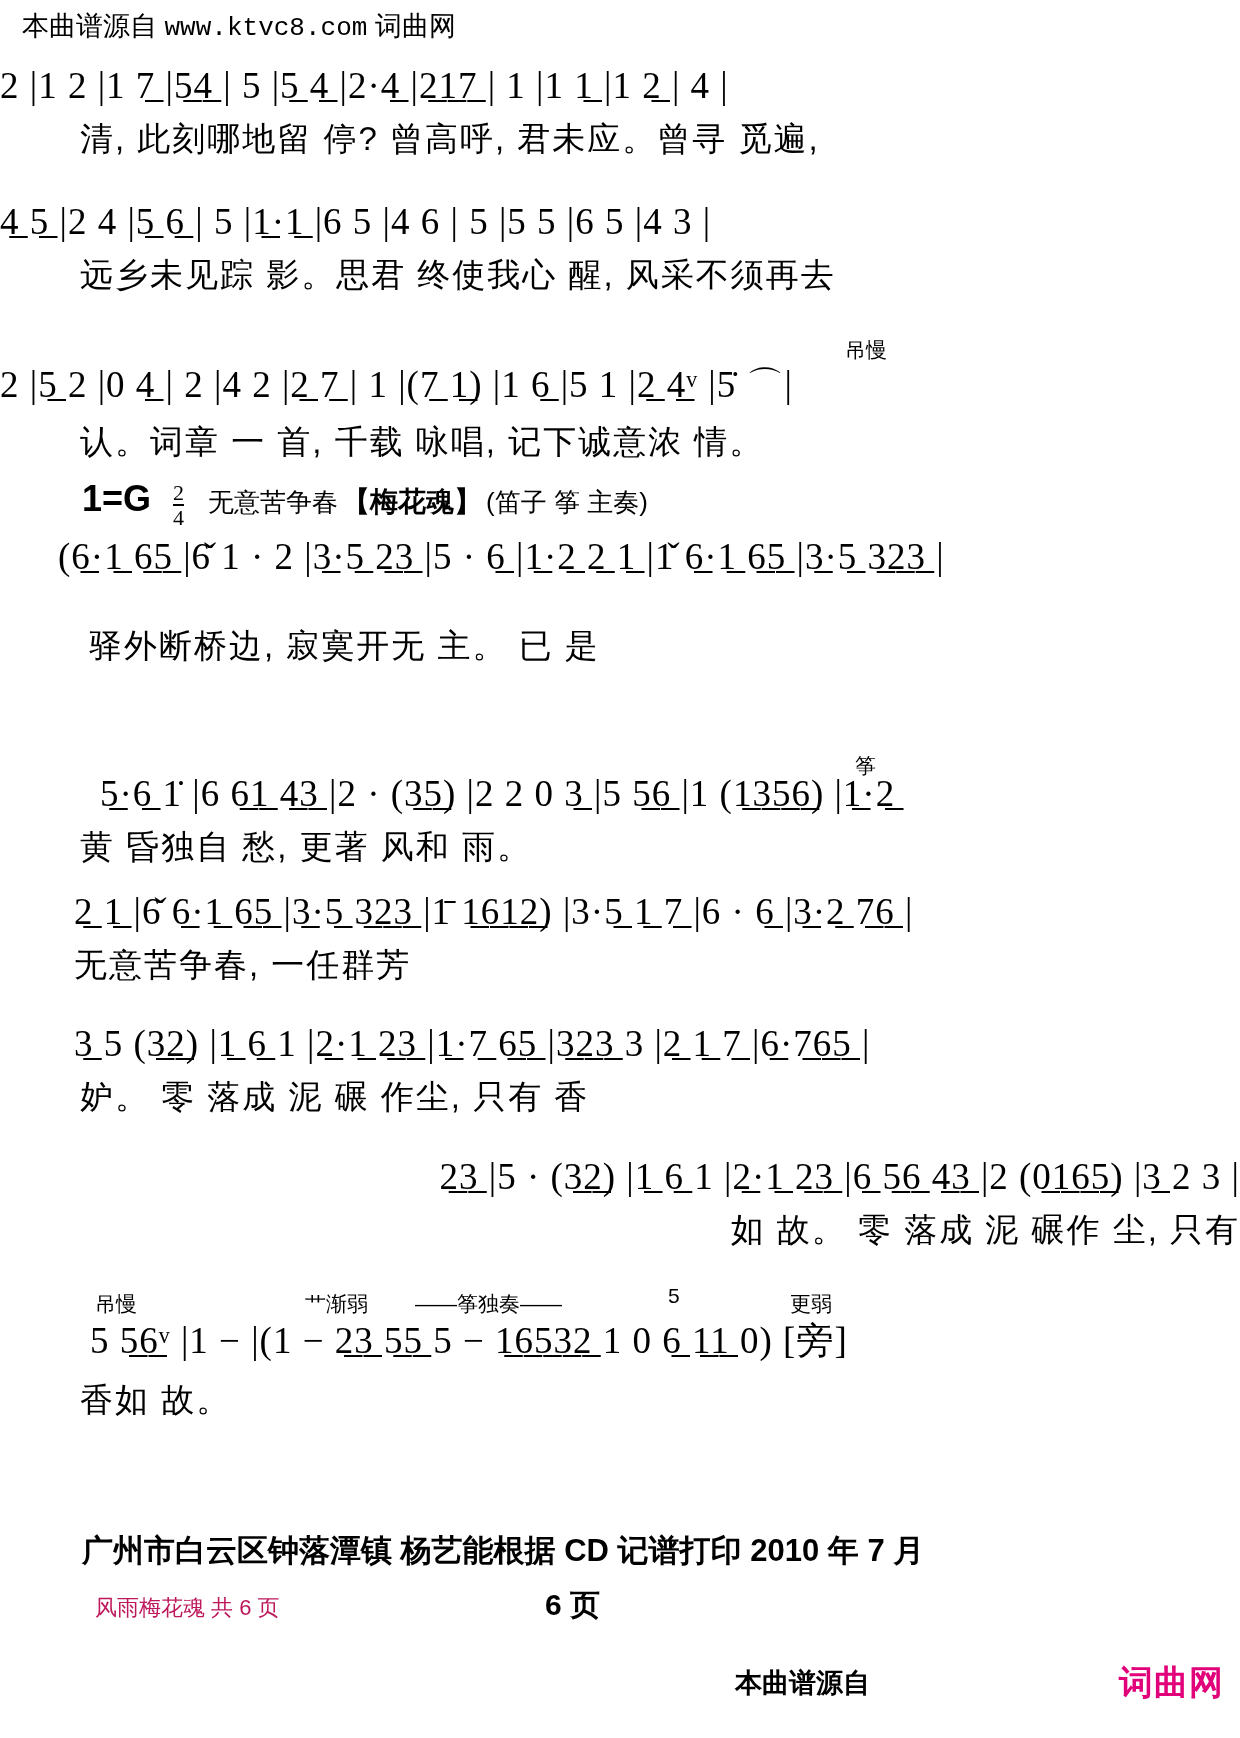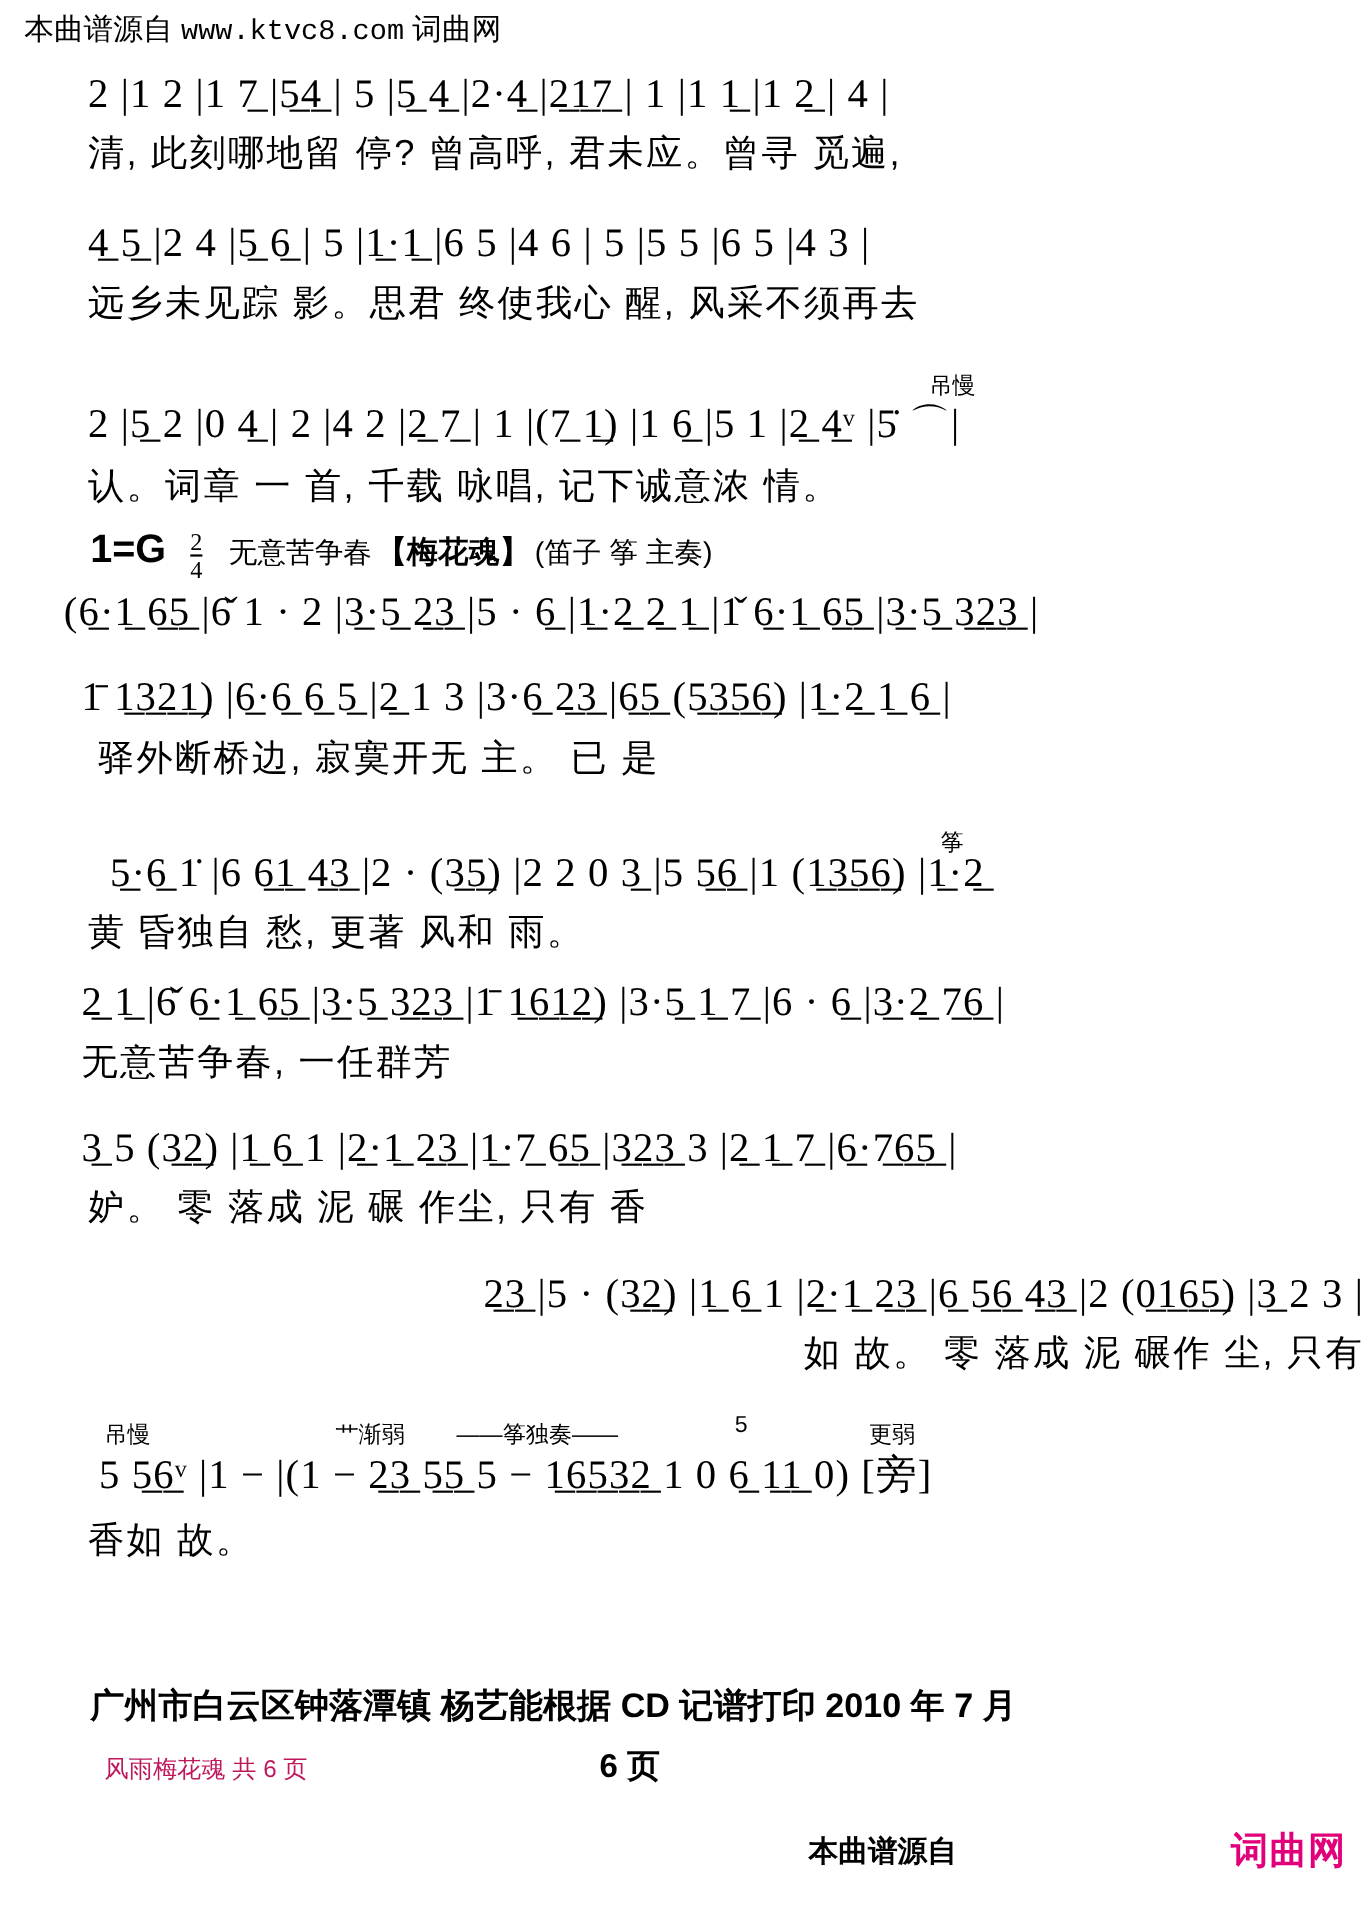--- a/index.html
+++ b/index.html
@@ -38,21 +38,20 @@
   .sys {
     position: absolute;
     left: 0;
     width: 1240px;
   }
   .notes {
     font-family: "Liberation Serif", serif;
     font-size: 37px;
     letter-spacing: 1px;
     white-space: nowrap;
-    padding-left: 80px;
   }
   .lyr {
     font-family: "Liberation Sans", sans-serif;
     font-size: 33px;
     letter-spacing: 2px;
     white-space: nowrap;
     padding-left: 80px;
   }
   .small-lbl {
     font-family: "Liberation Sans", sans-serif;
@@ -174,21 +173,20 @@
     <span class="tempo">无意苦争春</span>
     <span class="title">【梅花魂】</span>
     <span class="inst">(笛子 筝 主奏)</span>
   </div>
 
   <div class="sys" style="top:535px;">
     <div class="notes" style="padding-left:58px;">(6̲·1̲ 6̲5̲ |6̌ 1 ·  2 |3̲·5̲ 2̲3̲ |5 ·  6̲ |1̲·2̲ 2̲ 1̲ |1̌ 6̲·1̲ 6̲5̲ |3̲·5̲ 3̲2̲3̲ |</div>
   </div>
 
   <div class="sys" style="top:612px;">
-    <div class="notes" style="padding-left:74px;">1̄ 1̲3̲2̲1̲) |6̲·6̲ 6̲ 5̲ |2̲ 1 3 |3·6̲ 2̲3̲ |6̲5̲ (5̲3̲5̲6̲) |1̲·2̲ 1̲ 6̲ |</div>
     <div class="lyr" style="margin-top:12px; padding-left:89px;">驿外断桥边,  寂寞开无  主。        已   是</div>
   </div>
 
   <div class="sys" style="top:752px;">
     <div class="small-lbl" style="left:855px; top:0px;">筝</div>
     <div class="notes" style="margin-top:20px; padding-left:100px;">5̲·6̲ 1̇ |6 6̲1̲ 4̲3̲ |2 · (3̲5̲) |2 2 0 3̲ |5 5̲6̲ |1 (1̲3̲5̲6̲) |1̲·2̲</div>
     <div class="lyr" style="margin-top:10px;">黄  昏独自    愁,   更著  风和 雨。</div>
   </div>
 
   <div class="sys" style="top:890px;">

